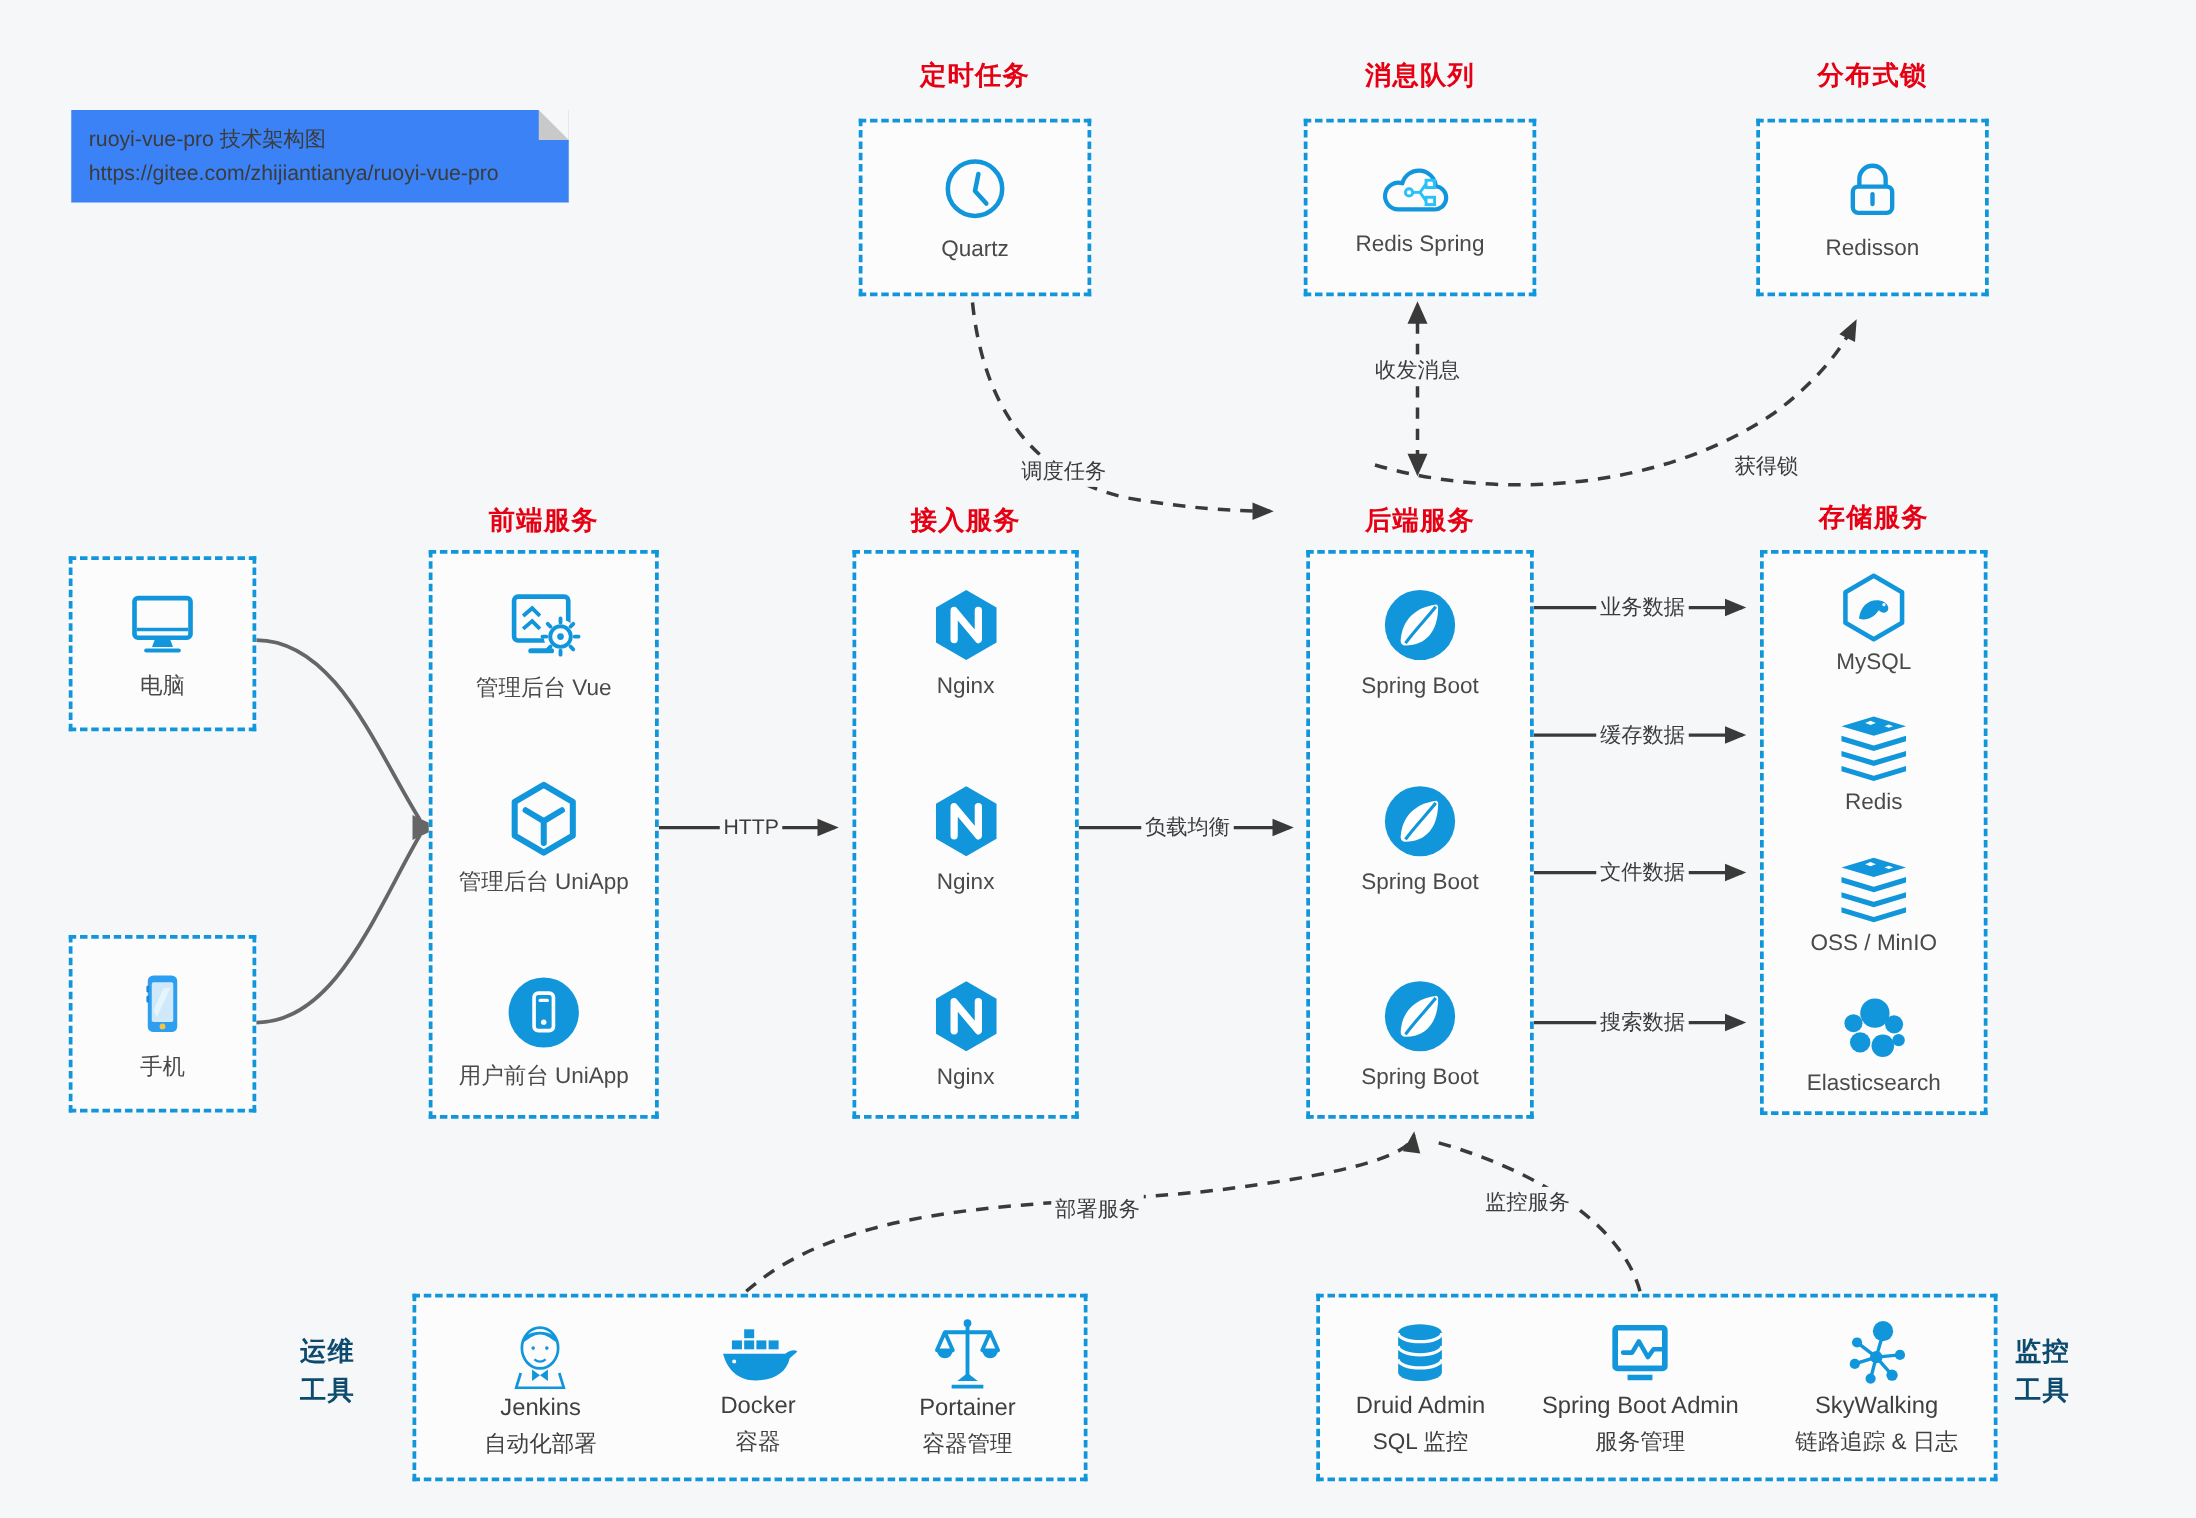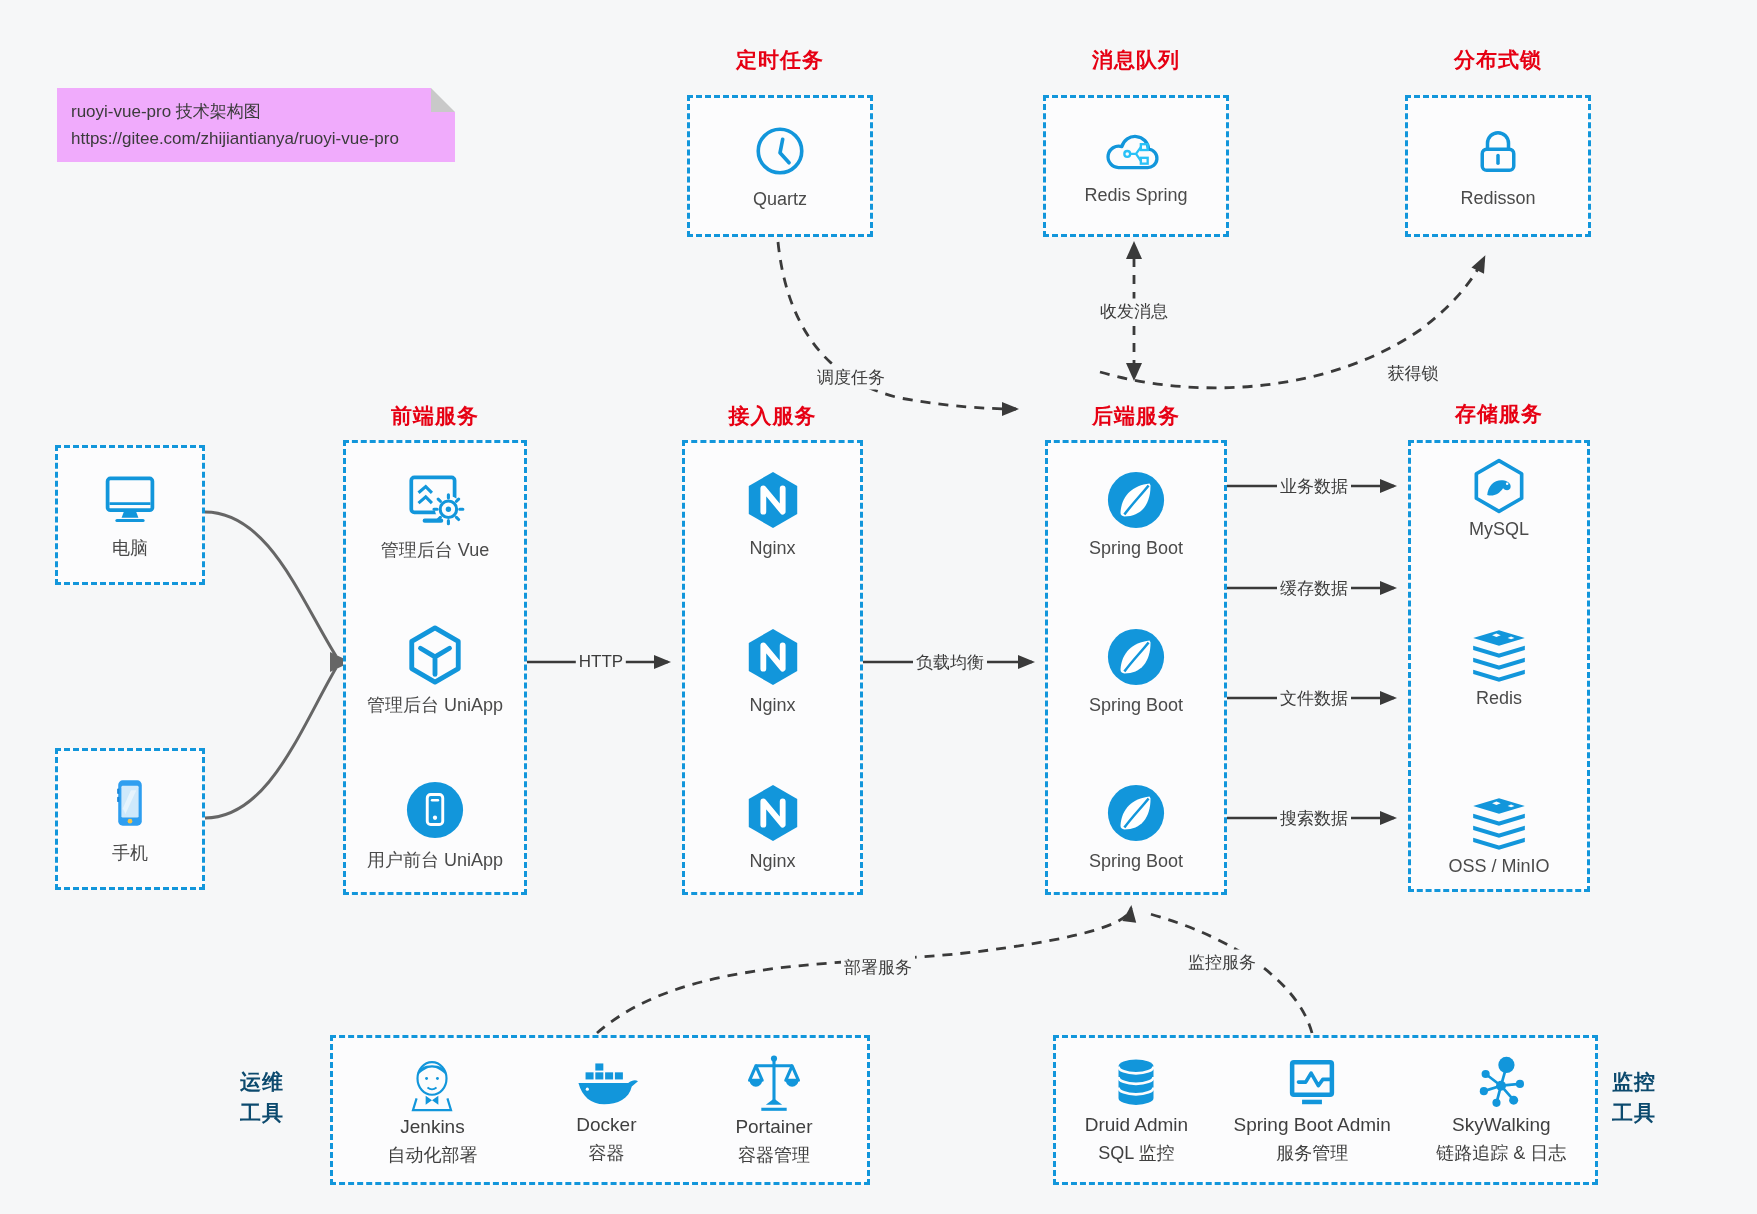--- a/index.html
+++ b/index.html
@@ -12,21 +12,21 @@
   .node-label{color:#4a4a4a;font-size:18px;white-space:nowrap;text-align:center;}
   .cell{display:flex;flex-direction:column;align-items:center;gap:7px;}
   .vbox{display:flex;flex-direction:column;align-items:center;justify-content:space-between;padding:26px 0 20px;}
   .vbox4{display:flex;flex-direction:column;align-items:center;justify-content:space-between;padding:14px 0 12px;}
   .hbox{display:flex;flex-direction:row;align-items:center;justify-content:space-around;padding:10px 6px;}
   .topbox{display:flex;flex-direction:column;align-items:center;justify-content:center;gap:9px;}
   .edge-label{position:absolute;z-index:4;transform:translate(-50%,-50%);font-size:17px;color:#3c3c3c;background:#f6f7f8;padding:1px 3px;white-space:nowrap;}
   .ic{display:inline-flex;line-height:0;}
   .bname{color:#3f3f3f;font-size:19px;white-space:nowrap;text-align:center;}
   .bsub{color:#3f3f3f;font-size:18px;white-space:nowrap;text-align:right;margin-top:2px;}
-  #note{position:absolute;left:57px;top:88px;width:398px;height:74px;background:#f0abfc;z-index:2;
+  #note{position:absolute;left:57px;top:88px;width:398px;height:74px;background:#3b82f6;z-index:2;
         color:#3b3b3b;font-size:17px;line-height:1.6;padding:10px 0 0 14px;box-sizing:border-box;}
   #note::before{content:'';position:absolute;top:0;right:0;width:0;height:0;border-style:solid;border-width:0 24px 24px 0;
         border-color:#f6f7f8 #f6f7f8 #c9c9c9 #c9c9c9;}
 </style>
 </head>
 <body>
 
 <div id="canvas">
 
   <svg id="wires" width="1757" height="1214" viewBox="0 0 1757 1214">
@@ -260,20 +260,35 @@
           <path d="M36,2 L66,11 L36,20 L6,11 Z" fill="#1296db"></path>
           <path d="M6,20 L36,29 L66,20 L66,25 L36,34 L6,25 Z" fill="#1296db"></path>
           <path d="M6,34 L36,43 L66,34 L66,39 L36,48 L6,39 Z" fill="#1296db"></path>
           <path d="M6,48 L36,57 L66,48 L66,53 L36,62 L6,53 Z" fill="#1296db"></path>
           <path d="M28,8 l5,-2 5,2 -5,2 z" fill="#fcfcfd"></path>
             <path d="M46,11 l4,-1.6 4,1.6 -4,1.6 z" fill="#fcfcfd"></path>
         </svg>
       </span>
       <div class="node-label">OSS / MinIO</div>
     </div>
+    <div class="cell" style="gap:4px">
+      <span class="ic">
+        <svg width="58" height="56" viewBox="0 0 64 62">
+            <g fill="#1296db">
+              <circle cx="33" cy="16" r="13"></circle>
+              <circle cx="14" cy="25" r="8"></circle>
+              <circle cx="50" cy="26" r="8"></circle>
+              <circle cx="20" cy="42" r="9"></circle>
+              <circle cx="40" cy="45" r="10"></circle>
+              <circle cx="54" cy="40" r="5.5"></circle>
+            </g>
+          </svg>
+      </span>
+      <div class="node-label">Elasticsearch</div>
+    </div>
   </div>
 
   <div class="side-title" style="left:240px;top:1066px;width:85px;text-align:left">
     <div>运维</div>
     <div>工具</div>
   </div>
   <div class="dashed-box hbox" style="left:330px;top:1035px;width:540px;height:150px">
     <div class="cell" style="gap:3px">
       <span class="ic">
         <svg width="58" height="60" viewBox="0 0 64 66">
@@ -379,18 +394,18 @@
     </div>
   </div>
 
   <div class="edge-label" style="left:601px;top:662px">HTTP</div>
   <div class="edge-label" style="left:950px;top:662px">负载均衡</div>
   <div class="edge-label" style="left:1314px;top:486px">业务数据</div>
   <div class="edge-label" style="left:1314px;top:588px">缓存数据</div>
   <div class="edge-label" style="left:1314px;top:698px">文件数据</div>
   <div class="edge-label" style="left:1314px;top:818px">搜索数据</div>
   <div class="edge-label" style="left:851px;top:377px">调度任务</div>
-  <div class="edge-label" style="left:1134px;top:311px">收发消息</div>
+  <div class="edge-label" style="left:1134px;top:296px">收发消息</div>
   <div class="edge-label" style="left:1413px;top:373px">获得锁</div>
   <div class="edge-label" style="left:878px;top:967px">部署服务</div>
   <div class="edge-label" style="left:1222px;top:962px">监控服务</div>
 
 </div>
 
 </body></html>

